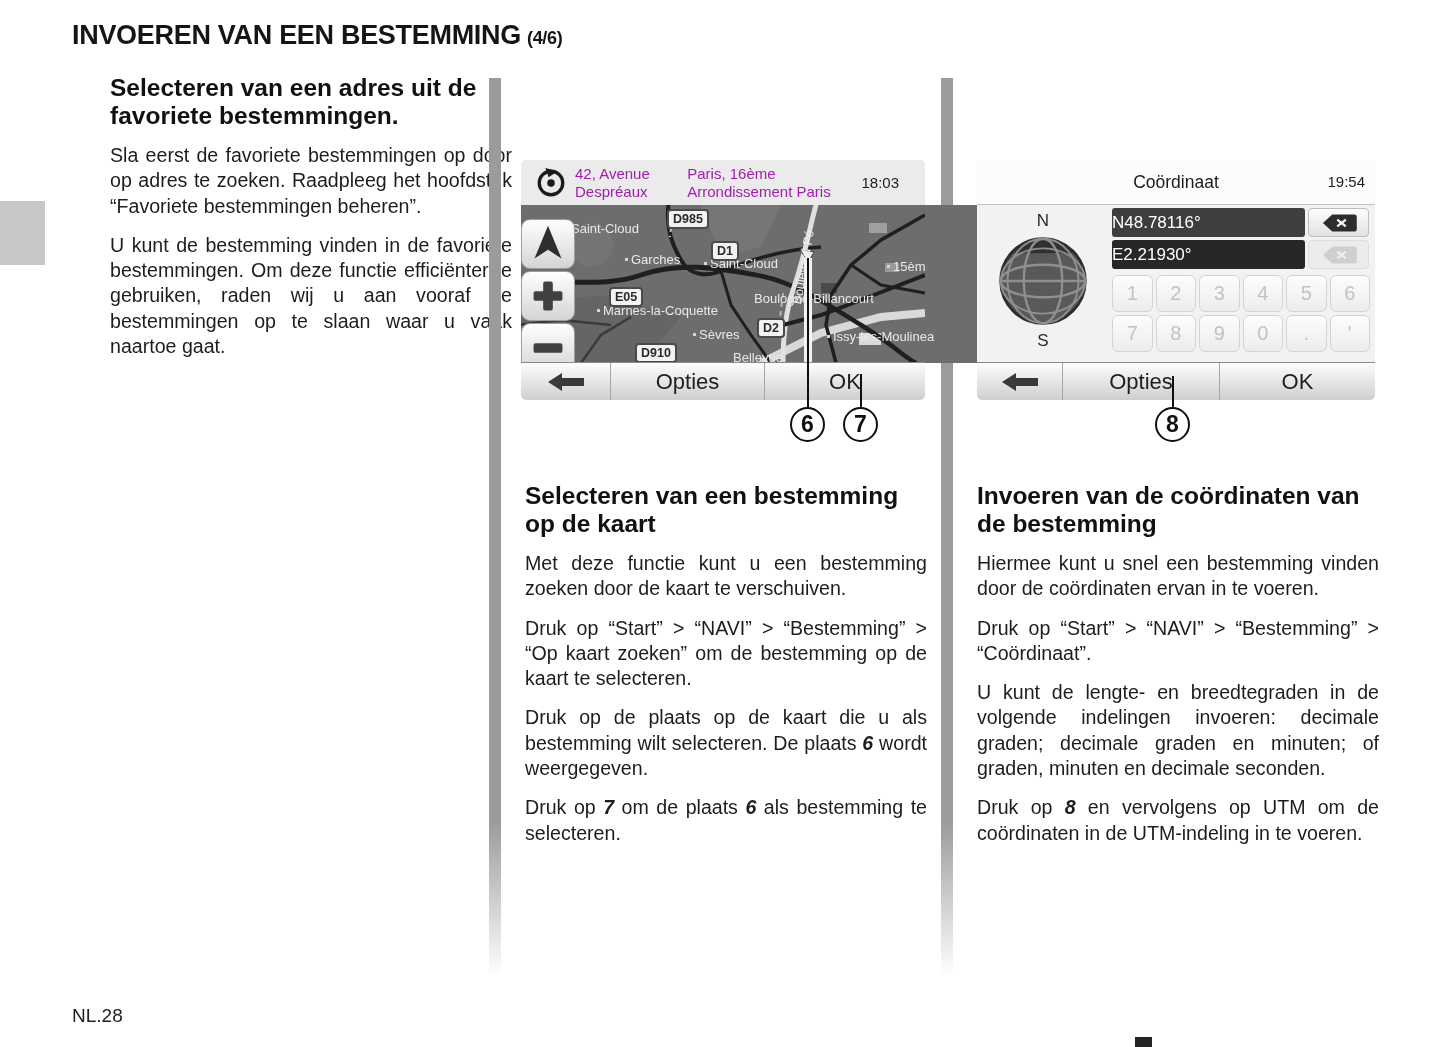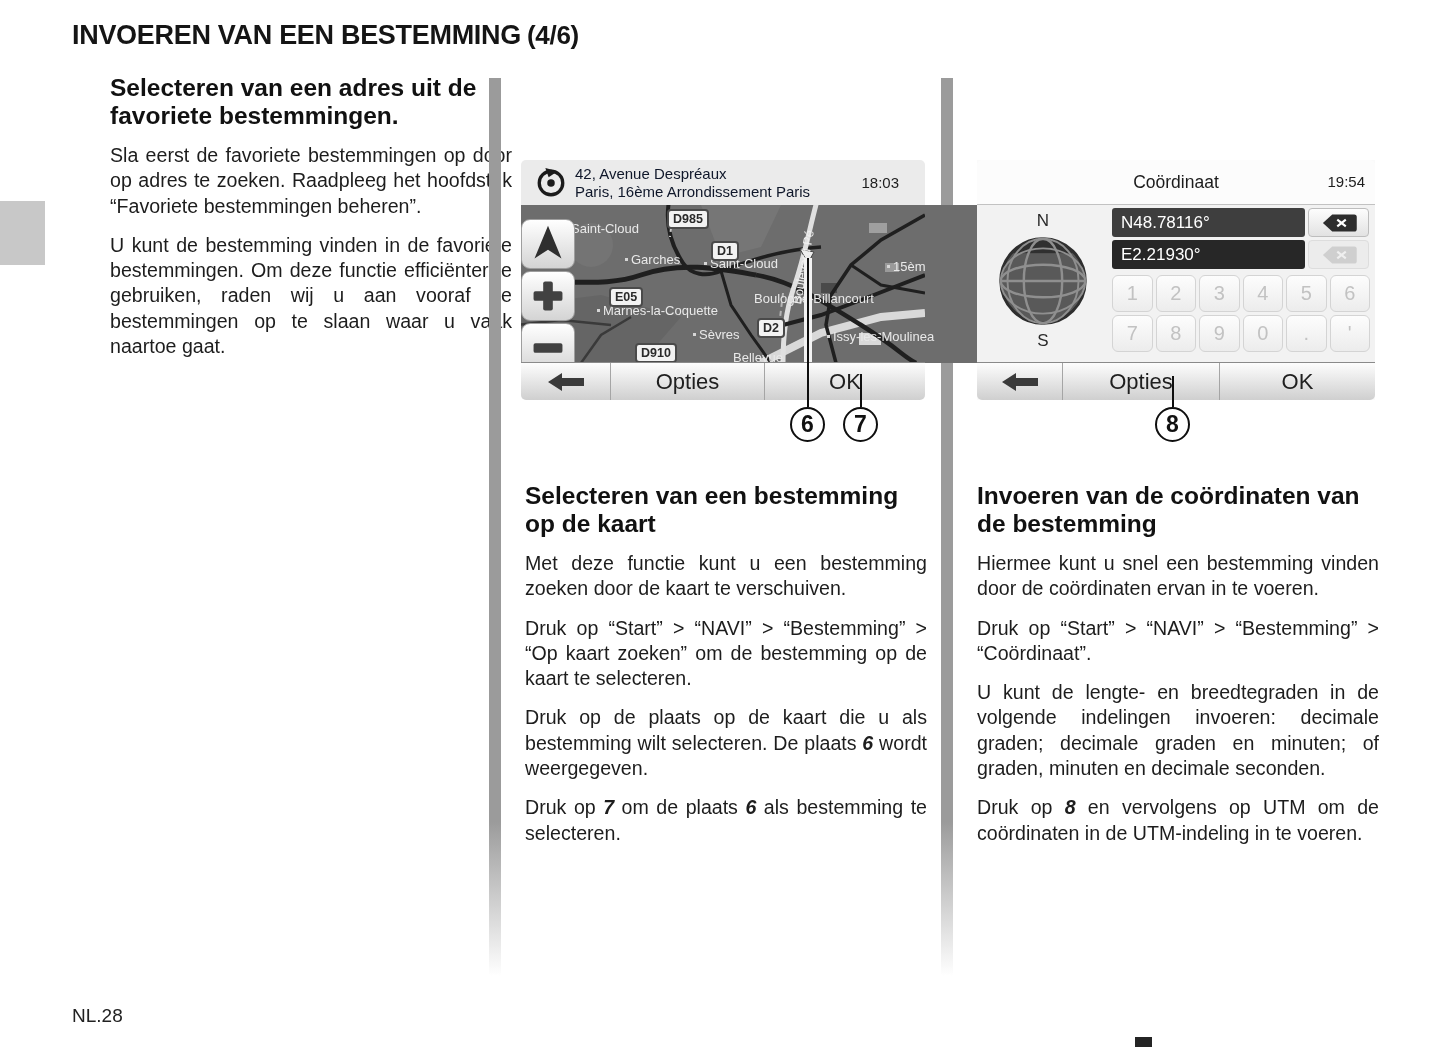--- a/index.html
+++ b/index.html
@@ -1,21 +1,21 @@
 <!DOCTYPE html>
 <html><head>
 <meta charset="utf-8">
 <style>
   html,body{margin:0;padding:0;background:#fff;}
   .page{position:relative;width:1445px;height:1047px;background:#fff;overflow:hidden;
         font-family:"Liberation Sans",sans-serif;color:#1d1d1d;}
   
   .doc-title{position:absolute;left:72px;top:20px;margin:0;font-size:27px;font-weight:bold;
              color:#151515;letter-spacing:-0.3px;white-space:nowrap;}
-  .title-suffix{font-size:26px;margin-left:6px;}
+  .title-suffix{font-size:18px;margin-left:6px;}
   .edge-tab{position:absolute;left:0;top:201px;width:45px;height:64px;background:#c8c8c8;}
   .vbar{position:absolute;top:78px;width:12px;height:907px;
         background:linear-gradient(to bottom,#9b9b9b 0%,#9b9b9b 82%,rgba(155,155,155,0) 99%);}
   .vbar1{left:489px;} .vbar2{left:941px;}
   .pagenum{position:absolute;left:72px;top:1005px;font-size:19px;color:#222;}
   .corner-square{position:absolute;left:1135px;top:1037px;width:17px;height:10px;background:#242424;}
   
   .col{position:absolute;width:402px;}
   .col1{left:72px;top:74px;margin-left:38px;} .col2{left:525px;top:482px;} .col3{left:977px;top:482px;}
   .col h2{margin:0 0 13px 0;font-size:24.5px;line-height:28px;font-weight:bold;color:#111;}
@@ -28,21 +28,21 @@
   .shot-footer{position:absolute;left:0;right:0;bottom:0;height:37px;display:flex;
                background:linear-gradient(#fdfdfd,#cfcfcf);border-top:1px solid #8a8a8a;
                border-radius:0 0 5px 5px;}
   .fbtn{display:flex;align-items:center;justify-content:center;font-size:22px;color:#1f1f1f;
         border-right:1px solid #a5a5a5;}
   .fbtn:last-child{border-right:none;}
   
   .map-header{position:absolute;left:0;top:0;right:0;height:45px;background:#ebebeb;
               display:flex;align-items:center;border-radius:5px 5px 0 0;}
   .recent-icon{margin:0 8px 0 14px;line-height:0;}
-  .addr{display:flex;flex-direction:column;font-size:15px;line-height:18px;color:#0f172a;flex:1;}
+  .addr{display:flex;flex-direction:row;font-size:15px;line-height:18px;color:#a21caf;flex:1;}
   .shot-time{font-size:15px;color:#1e1e1e;margin-right:26px;}
   .map-area{position:absolute;left:0;top:45px;width:462px;height:158px;background:#6d6d6d;
             overflow:hidden;}
   .mlabel{position:absolute;font-size:13px;color:#e9e9e9;white-space:nowrap;}
   .dotted::before{content:"";display:inline-block;width:3px;height:3px;background:#d6d6d6;
                   margin-right:3px;vertical-align:3px;}
   .blvd{font-size:12.5px;color:#f0f0f0;transform:rotate(-80deg);transform-origin:left center;}
   .shield{position:absolute;background:#f2f2f2;color:#2a2a2a;border:2px solid #4a4a4a;
           border-radius:4px;font-size:12.5px;font-weight:bold;padding:0 4px;line-height:16px;}
   .zoom-stack{position:absolute;left:0;top:14px;width:54px;}
@@ -53,21 +53,21 @@
   
   .coord-header{position:absolute;left:0;top:0;right:0;height:44px;background:#fcfcfc;
                 border-bottom:1px solid #c2c2c2;border-radius:5px 5px 0 0;}
   .coord-title{position:absolute;left:0;right:0;top:12px;text-align:center;font-size:17.5px;color:#1c1c1c;}
   .coord-time{position:absolute;right:10px;top:13px;font-size:15px;color:#1e1e1e;text-align:right;}
   .coord-body{position:absolute;left:0;top:45px;width:398px;height:157px;background:#f2f2f2;}
   .ns{position:absolute;left:0;width:132px;text-align:center;font-size:17px;color:#2b2b2b;}
   .n-label{top:6px;} .s-label{top:126px;}
   .globe{position:absolute;left:18px;top:28px;line-height:0;}
   .coord-field{position:absolute;left:135px;width:193px;height:29px;border-radius:3px;
-               color:#fff;font-size:17px;line-height:29px;padding-left:9px;box-sizing:border-box;}
+               color:#fff;font-size:17px;line-height:29px;box-sizing:border-box;}
   .lat{top:3px;background:#3e3e3e;} .lon{top:35px;background:#272727;}
   .bs-key{position:absolute;left:331px;width:61px;height:29px;border-radius:4px;box-sizing:border-box;
           display:flex;align-items:center;justify-content:center;}
   .bs-active{top:3px;background:linear-gradient(#fdfdfd,#e2e2e2);border:1px solid #bdbdbd;}
   .bs-disabled{top:35px;background:#ececec;border:1px solid #ddd;}
   .keypad-row{position:absolute;left:135px;width:258px;display:flex;gap:3px;}
   .kp1{top:70px;} .kp2{top:110px;}
   .key{flex:1;height:37px;border:1px solid #d4d4d4;border-radius:6px;box-sizing:border-box;
        background:linear-gradient(#fdfdfd,#ececec);color:#c2c2c2;font-size:20px;
        display:flex;align-items:center;justify-content:center;}

